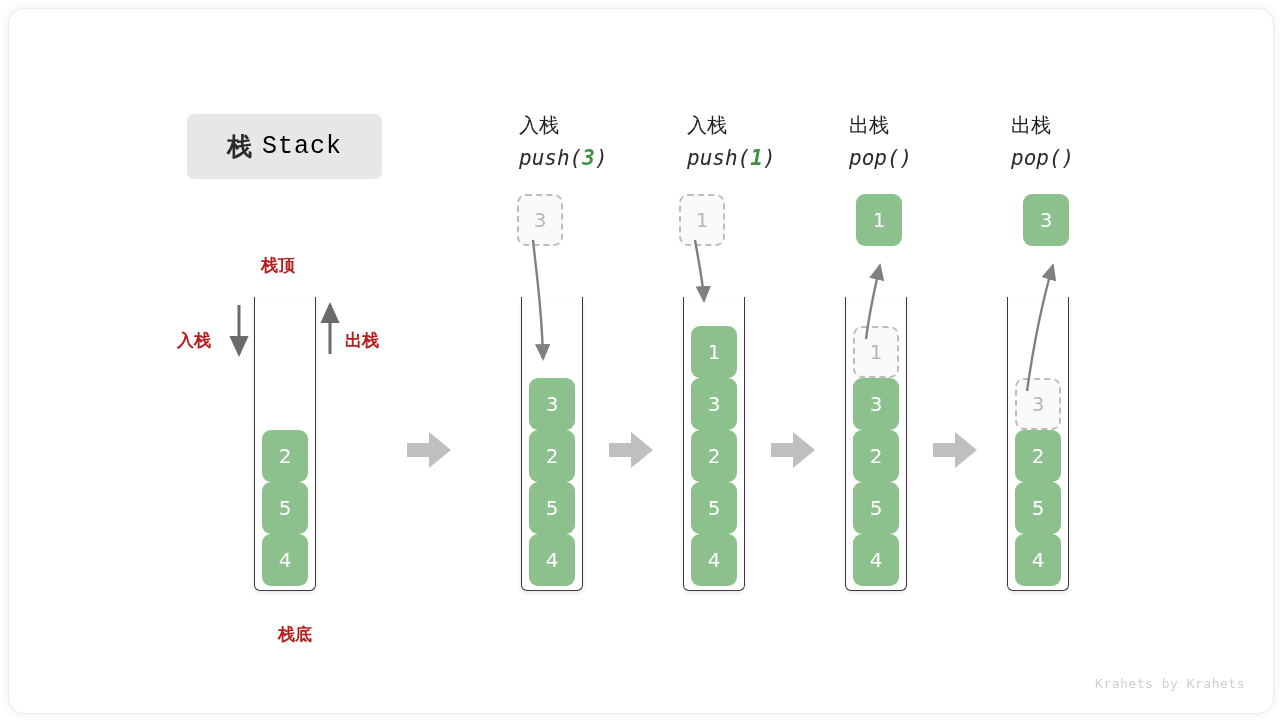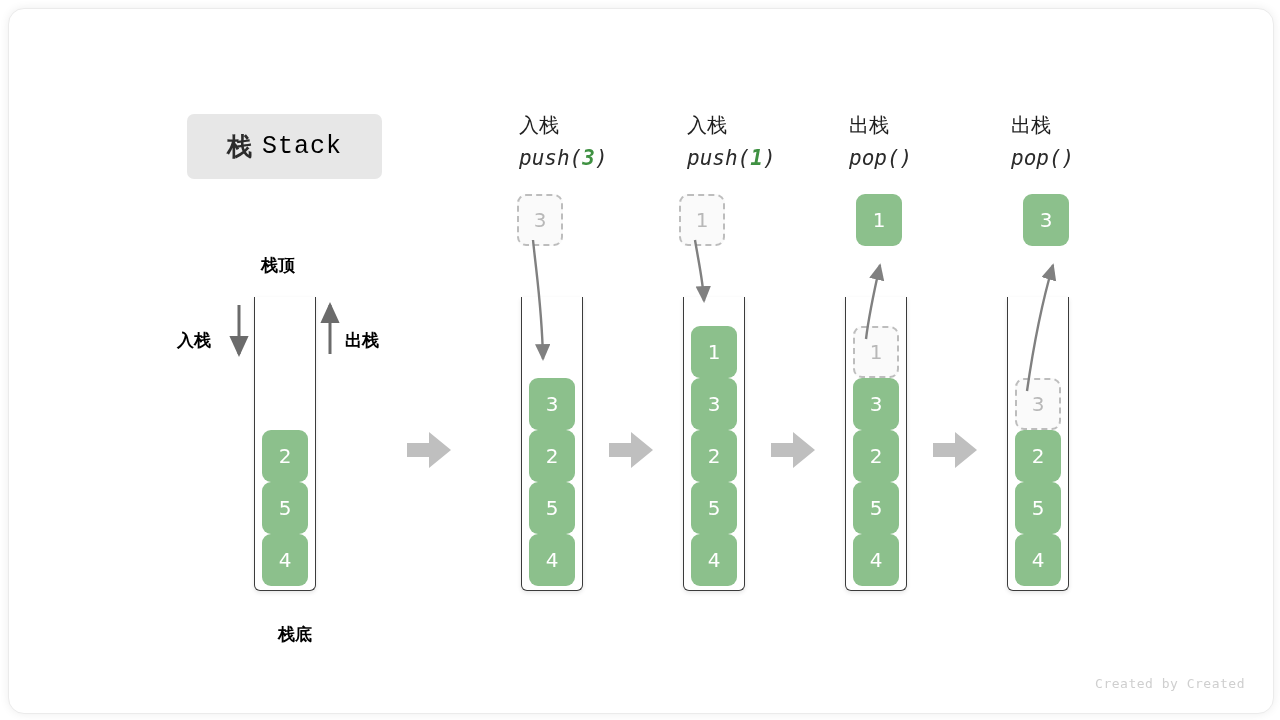--- a/index.html
+++ b/index.html
@@ -36,21 +36,21 @@
   }
   #title-badge .en{
     font-size:25px; color:#000000; letter-spacing:1px;
     font-family:Liberation Mono, monospace;
   }
 
   
   .cnlabel{
     position:absolute;
     font-family:"DejaVu Sans",sans-serif;
-    font-size:17px; font-weight:bold; color:#000000;
+    font-size:17px; font-weight:bold; color:#b91c1c;
     white-space:nowrap;
   }
   #label-top{ left:252px; top:245px; }
   #label-bottom{ left:269px; top:614px; }
   #label-push-side{ left:168px; top:320px; }
   #label-pop-side{ left:336px; top:320px; }
 
   
   .col-head{
     position:absolute;
@@ -302,15 +302,15 @@
       <path d="M600,434 h22 v-11 l22,18 -22,18 v-11 h-22 z"></path>
     </g>
     <g fill="#bfbfbf">
       <path d="M762,434 h22 v-11 l22,18 -22,18 v-11 h-22 z"></path>
     </g>
     <g fill="#bfbfbf">
       <path d="M924,434 h22 v-11 l22,18 -22,18 v-11 h-22 z"></path>
     </g>
   </svg>
 
-  <div id="watermark">Created by Created</div>
+  <div id="watermark">Krahets by Krahets</div>
 
 </div>
 
 </body></html>

